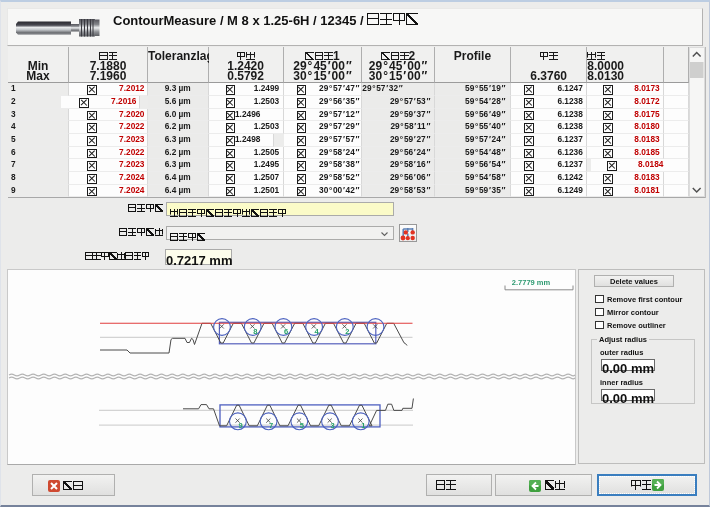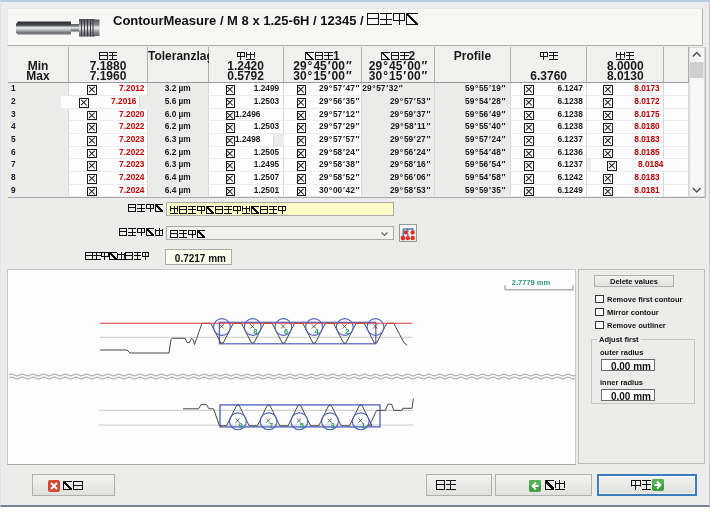--- a/index.html
+++ b/index.html
@@ -13,21 +13,21 @@
 .hl{height:10px;line-height:10px}
 .cell{position:absolute;font-size:8.3px;font-weight:bold;color:#1a1a1a;border-right:1px solid #d8d8d8;
  border-bottom:1px solid #ececec;line-height:11.8px;white-space:nowrap}
 .v{vertical-align:top}
 .cb{display:inline-block;float:left;margin-top:2.2px;width:9.5px;height:9.5px;
  border:1.3px solid #1a1a1a;background:#fff;position:relative}
 .cb::before,.cb::after{content:"";position:absolute;left:-0.3px;top:2.8px;width:7.6px;height:1.3px;background:#1a1a1a}
 .cb::before{transform:rotate(45deg)}
 .cb::after{transform:rotate(-45deg)}
 .lbl{position:absolute;font-size:8px;font-weight:bold;color:#111;white-space:nowrap}
-.inp{position:absolute;border:1px solid #ababaa;font-size:10px;font-weight:bold;color:#111;white-space:nowrap}
+.inp{position:absolute;border:1px solid #ababaa;font-size:13px;font-weight:bold;color:#111;white-space:nowrap}
 .panelcb{position:absolute;width:8.5px;height:8.5px;border:1px solid #333;background:#fff}
 .plbl{position:absolute;font-size:7.5px;font-weight:bold;color:#111;white-space:nowrap}
 .btn{position:absolute;background:linear-gradient(#f2f2f1,#e0e0df);border:1px solid #b0b0af;font-size:9.5px;font-weight:bold;color:#111}
 </style></head><body>
 <div class="win"></div>
 <div class="banner"></div>
 <svg class="abs" style="left:16px;top:18px" width="84" height="19">
  <defs>
   <linearGradient id="cyl" x1="0" y1="0" x2="0" y2="1">
    <stop offset="0" stop-color="#2a2a30"></stop>
@@ -91,31 +91,31 @@
     <div class="hl">30 ° 15 ′ 00 ″</div>
   </div>
 <div class="hcell" style="left:434.9px;top:46.7px;width:76.10000000000002px;height:36.6px;text-align:center">
     <div class="hl">Profile</div>
   </div>
 <div class="hcell" style="left:511px;top:46.7px;width:76.29999999999995px;height:36.6px;text-align:center">
     <div class="hl"><i style="display:inline-block;width:8.5px;height:8.5px;background:linear-gradient(#1a1a1a,#1a1a1a) 0 0/100% 1px,linear-gradient(#1a1a1a,#1a1a1a) 0 60%/100% 1px,linear-gradient(#1a1a1a,#1a1a1a) 0 0/1px 65%,linear-gradient(#1a1a1a,#1a1a1a) 100% 0/1px 65%,linear-gradient(#1a1a1a,#1a1a1a) 50% 0/1px 100%;background-repeat:no-repeat;"></i><i style="display:inline-block;width:1px"></i><i style="display:inline-block;width:8.5px;height:8.5px;background:linear-gradient(#1a1a1a,#1a1a1a) 0 0/100% 1px,linear-gradient(#1a1a1a,#1a1a1a) 0 50%/100% 1px,linear-gradient(#1a1a1a,#1a1a1a) 0 100%/100% 1px,linear-gradient(#1a1a1a,#1a1a1a) 50% 0/1px 100%;background-repeat:no-repeat;"></i></div>
     <div class="hl">&nbsp;</div>
     <div class="hl">6.3760</div>
   </div>
-<div class="hcell" style="left:587.3px;top:46.7px;width:76.90000000000009px;height:36.6px;text-align:center">
+<div class="hcell" style="left:587.3px;top:46.7px;width:76.90000000000009px;height:36.6px;text-align:left">
     <div class="hl"><i style="display:inline-block;width:8.5px;height:8.5px;background:linear-gradient(#1a1a1a,#1a1a1a) 0 30%/100% 1px,linear-gradient(#1a1a1a,#1a1a1a) 0 100%/100% 1px,linear-gradient(#1a1a1a,#1a1a1a) 50% 0/1px 100%,linear-gradient(#1a1a1a,#1a1a1a) 0 30%/1px 70%,linear-gradient(#1a1a1a,#1a1a1a) 100% 30%/1px 70%;background-repeat:no-repeat;"></i><i style="display:inline-block;width:1px"></i><i style="display:inline-block;width:8.5px;height:8.5px;background:linear-gradient(#1a1a1a,#1a1a1a) 0 0/100% 1px,linear-gradient(#1a1a1a,#1a1a1a) 0 50%/100% 1px,linear-gradient(#1a1a1a,#1a1a1a) 0 100%/100% 1px,linear-gradient(#1a1a1a,#1a1a1a) 50% 0/1px 100%;background-repeat:no-repeat;"></i></div>
     <div class="hl">8.0000</div>
     <div class="hl">8.0130</div>
   </div>
 <div class="hcell" style="left:664.2px;top:46.7px;width:24.799999999999955px;height:36.6px;text-align:center">
     <div class="hl">&nbsp;</div>
   </div>
 <div class="cell" style="left:8px;top:83.30px;width:61px;height:12.66px;background:#ececeb;text-align:left;padding-right:0px;padding-left:3px">1</div>
 <div class="cell" style="left:69px;top:83.30px;width:79px;height:12.66px;background:#fdfdfd;text-align:right;padding-right:2.5px;padding-left:0px"><span class="cb" style="margin-left:18px"></span><span class="v" style="color:#c00000">7.2012</span></div>
-<div class="cell" style="left:148px;top:83.30px;width:60.5px;height:12.66px;background:#ebebea;text-align:center;padding-right:0px;padding-left:0px"><span class="v">3.2 µm</span></div>
+<div class="cell" style="left:148px;top:83.30px;width:60.5px;height:12.66px;background:#ebebea;text-align:center;padding-right:0px;padding-left:0px"><span class="v">9.3 µm</span></div>
 <div class="cell" style="left:208.5px;top:83.30px;width:75.19999999999999px;height:12.66px;background:#fdfdfd;text-align:right;padding-right:3.5px;padding-left:0px"><span class="cb" style="margin-left:17px"></span><span class="v">1.2499</span></div>
 <div class="cell" style="left:283.7px;top:83.30px;width:78.60000000000002px;height:12.66px;background:#fdfdfd;text-align:right;padding-right:1.8px;padding-left:0px"><span class="cb" style="margin-left:13px"></span><span class="v">29 ° 57 ′ 47 ″</span></div>
 <div class="cell" style="left:362.3px;top:83.30px;width:72.59999999999997px;height:12.66px;background:#ebebea;text-align:left;padding-right:3.5px;padding-left:0px"><span class="v">29 ° 57 ′ 32 ″</span></div>
 <div class="cell" style="left:434.9px;top:83.30px;width:76.10000000000002px;height:12.66px;background:#ebebea;text-align:right;padding-right:4.5px;padding-left:0px"><span class="v">59 ° 55 ′ 19 ″</span></div>
 <div class="cell" style="left:511px;top:83.30px;width:76.29999999999995px;height:12.66px;background:#fdfdfd;text-align:right;padding-right:3.5px;padding-left:0px"><span class="cb" style="margin-left:13px"></span><span class="v">6.1247</span></div>
 <div class="cell" style="left:587.3px;top:83.30px;width:76.90000000000009px;height:12.66px;background:#fdfdfd;text-align:right;padding-right:3.5px;padding-left:0px"><span class="cb" style="margin-left:16px"></span><span class="v" style="color:#c00000">8.0173</span></div>
 <div class="cell" style="left:664.2px;top:83.30px;width:24.799999999999955px;height:12.66px;background:#fdfdfd;text-align:right;padding-right:3.5px;padding-left:0px"></div>
 <div class="cell" style="left:8px;top:95.96px;width:61px;height:12.66px;background:#ececeb;text-align:left;padding-right:0px;padding-left:3px">2</div>
 <div class="cell" style="left:61px;top:95.96px;width:79px;height:12.66px;background:#fdfdfd;text-align:right;padding-right:2.5px;padding-left:0px"><span class="cb" style="margin-left:18px"></span><span class="v" style="color:#c00000">7.2016</span></div>
 <div class="cell" style="left:148px;top:95.96px;width:60.5px;height:12.66px;background:#ebebea;text-align:center;padding-right:0px;padding-left:0px"><span class="v">5.6 µm</span></div>
@@ -280,21 +280,21 @@
 
 <div class="abs" style="left:578px;top:269px;width:127px;height:195px;background:#ececeb;border:1px solid #bdbdbc"></div>
 <div class="btn" style="left:594px;top:274.5px;width:80px;height:12px;text-align:center;font-size:7.5px;line-height:11px">Delete values</div>
 <div class="panelcb" style="left:595px;top:294.5px"></div>
 <div class="plbl" style="left:607px;top:294.5px">Remove first contour</div>
 <div class="panelcb" style="left:595px;top:307.5px"></div>
 <div class="plbl" style="left:607px;top:307.5px">Mirror contour</div>
 <div class="panelcb" style="left:595px;top:320.5px"></div>
 <div class="plbl" style="left:607px;top:320.5px">Remove outliner</div>
 <div class="abs" style="left:591px;top:339px;width:104px;height:65px;border:1px solid #c6c6c5"></div>
-<div class="plbl" style="left:597px;top:334.5px;background:#ececeb;padding:0 2px">Adjust first</div>
+<div class="plbl" style="left:597px;top:334.5px;background:#ececeb;padding:0 2px">Adjust radius</div>
 <div class="plbl" style="left:600px;top:347.5px">outer radius</div>
 <div class="inp" style="left:601px;top:358.5px;width:54px;height:12px;background:#fff;border-color:#6a6a6a;text-align:right;padding:1px 3px 0 0">0.00 mm</div>
 <div class="plbl" style="left:600px;top:378px">inner radius</div>
 <div class="inp" style="left:601px;top:389px;width:54px;height:12px;background:#fff;border-color:#6a6a6a;text-align:right;padding:1px 3px 0 0">0.00 mm</div>
 
 <div class="btn" style="left:32px;top:473.5px;width:83px;height:22px">
  <svg style="position:absolute;left:15px;top:5px" width="12" height="12">
   <rect x="0" y="0" width="12" height="12" rx="2" fill="#cf4a31"></rect>
   <path d="M3,3 L9,9 M3,9 L9,3" stroke="#fff" stroke-width="2"></path>
  </svg>

